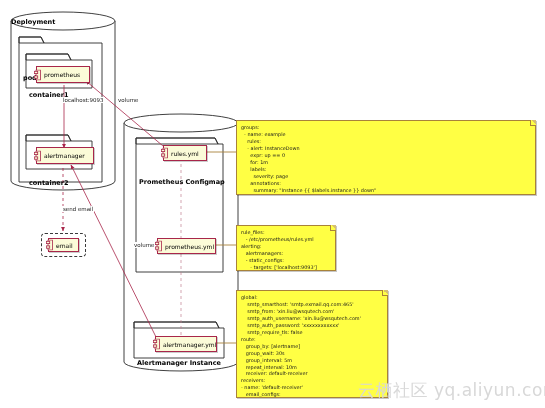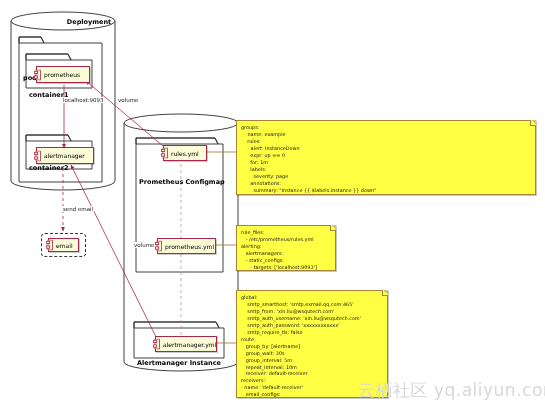--- a/index.html
+++ b/index.html
@@ -29,23 +29,21 @@
     white-space: nowrap;
     background: #ffffff;
     padding: 0 1px;
   }
   
   .cyl-title {
     position: absolute;
     font-size: 6.5px;
     font-weight: bold;
     color: #000000;
-    text-align: center;
-    white-space: nowrap;
-    padding-left: 26px;
+    white-space: nowrap;
   }
   
   .pkg-title {
     position: absolute;
     font-size: 6.5px;
     font-weight: bold;
     color: #000000;
     white-space: nowrap;
     margin-top: 38px;
   }
@@ -171,21 +169,21 @@
     <path d="M214,245 L236,245" stroke="#a8823a" stroke-width="0.9" fill="none"></path>
     <path d="M215,343 L236,343" stroke="#a8823a" stroke-width="0.9" fill="none"></path>
   </svg>
 
   <div class="cyl-title" style="left:11px; top:18px; width:104px;">Deployment</div>
 
   <div class="pkg-title" style="left:23px; top:36px;">pod</div>
 
   <div class="pkg-title" style="left:29px; top:53px;">container1</div>
 
-  <div class="pkg-title" style="left:29px; top:126px;">container2</div>
+  <div class="pkg-title" style="left:29px; top:141px;">container2</div>
 
 
   <div class="pkg-title" style="left:139px; top:140px;">Prometheus Configmap</div>
 
   <div class="pkg-title" style="left:137px; top:321px;">Alertmanager Instance</div>
 
   <div class="component" style="left:36px; top:66px; width:54px; height:17px;">
     <svg class="comp-icon" viewBox="0 0 7 11">
       <rect x="2" y="0.5" width="4.5" height="10" fill="#fbfbd8" stroke="#a8264a" stroke-width="0.8"></rect>
       <rect x="0.3" y="1.8" width="3.4" height="2.3" fill="#fbfbd8" stroke="#a8264a" stroke-width="0.8"></rect>

